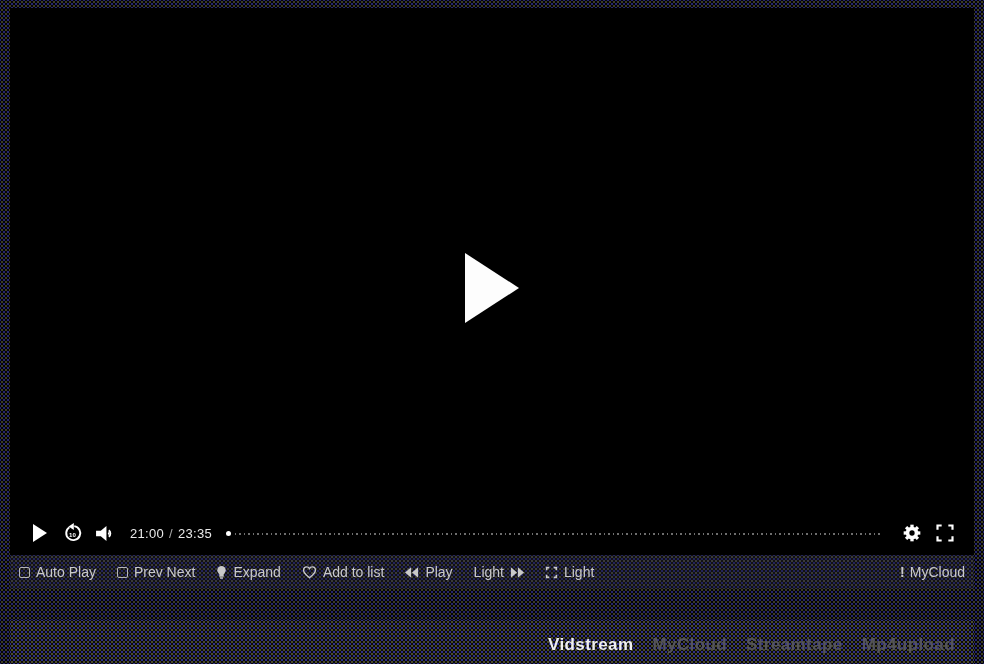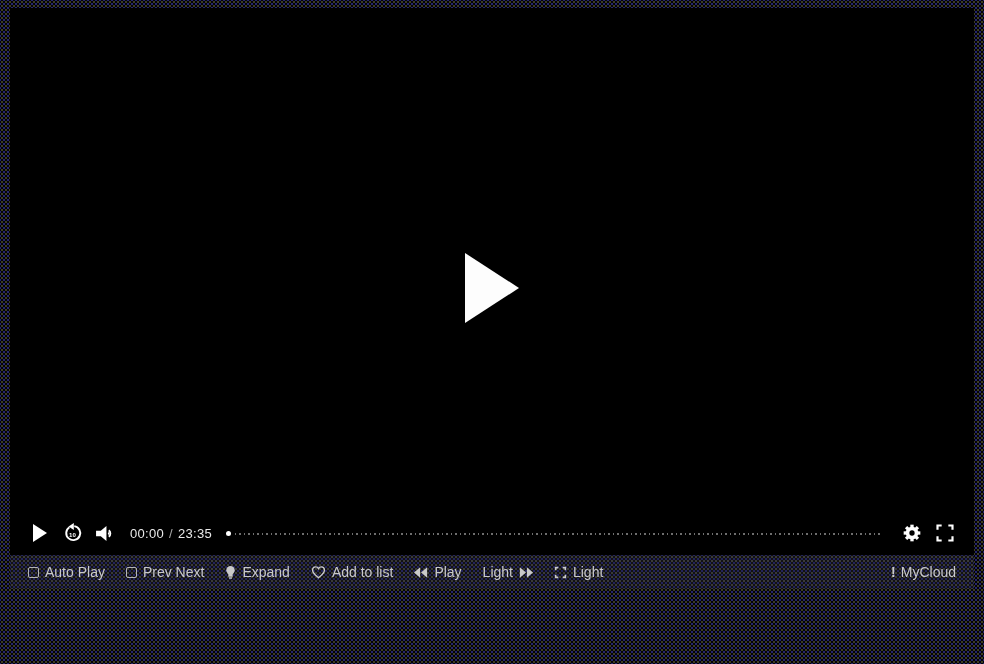--- a/index.html
+++ b/index.html
@@ -74,21 +74,21 @@
     height: 1.6px;
     background-image: repeating-linear-gradient(90deg, #6e6e6e 0 1.4px, transparent 1.4px 4.5px);
   }
 
   
   .toolbar {
     width: 964px;
     height: 34px;
     display: flex;
     align-items: center;
-    padding: 0 18px;
+    padding: 0 9px;
     background-color: #121212;
     background-image:
       radial-gradient(circle, #3a3a3a 0.9px, transparent 1.1px),
       radial-gradient(circle, #23235c 0.9px, transparent 1.1px);
     background-size: 4px 4px, 4px 4px;
     background-position: 0 0, 2px 2px;
   }
   .tb-item {
     display: flex;
     align-items: center;
@@ -171,21 +171,21 @@
       <button class="ctrl-btn">
         <span>
           <svg width="21" height="17" viewBox="0 0 22 18">
             <polygon points="1,6 6,6 12,1 12,17 6,12 1,12" fill="#fff"></polygon>
             <path d="M14.5 5.5 A 4.6 4.6 0 0 1 14.5 12.5" fill="none" stroke="#fff" stroke-width="2"></path>
             <path d="M14 8 A 1.4 1.4 0 0 1 14 10" fill="none" stroke="#fff" stroke-width="1.6"></path>
           </svg>
         </span>
       </button>
 
-      <div class="time"><span>00:00</span><span class="sep">/</span><span>23:35</span></div>
+      <div class="time"><span>21:00</span><span class="sep">/</span><span>23:35</span></div>
 
       <div class="progress">
         <span class="playhead"></span>
         <span class="track"></span>
       </div>
 
       <button class="ctrl-btn">
         <span>
           <svg width="20" height="20" viewBox="0 0 24 24">
             <g stroke="#fff" stroke-width="4">
@@ -280,14 +280,20 @@
     <div class="tb-spacer"></div>
 
     <div class="tb-item report">
       <span class="excl">!</span>
       <span>MyCloud</span>
     </div>
   </div>
 
   <div class="gap-strip"></div>
 
+  <div class="footer">
+    <button class="server active">Vidstream</button>
+    <button class="server">MyCloud</button>
+    <button class="server">Streamtape</button>
+    <button class="server">Mp4upload</button>
+  </div>
 
 </div>
 
 </body></html>

